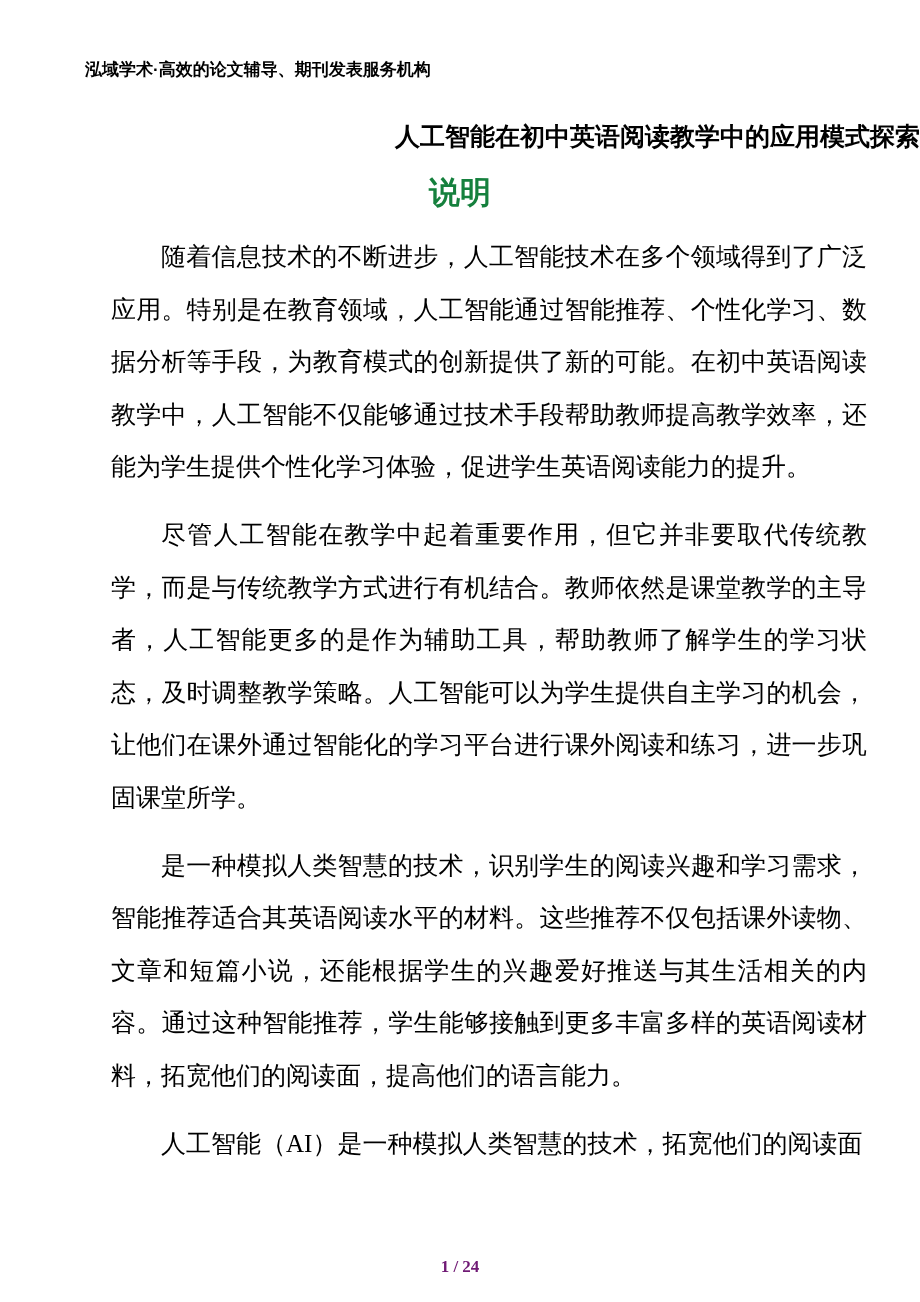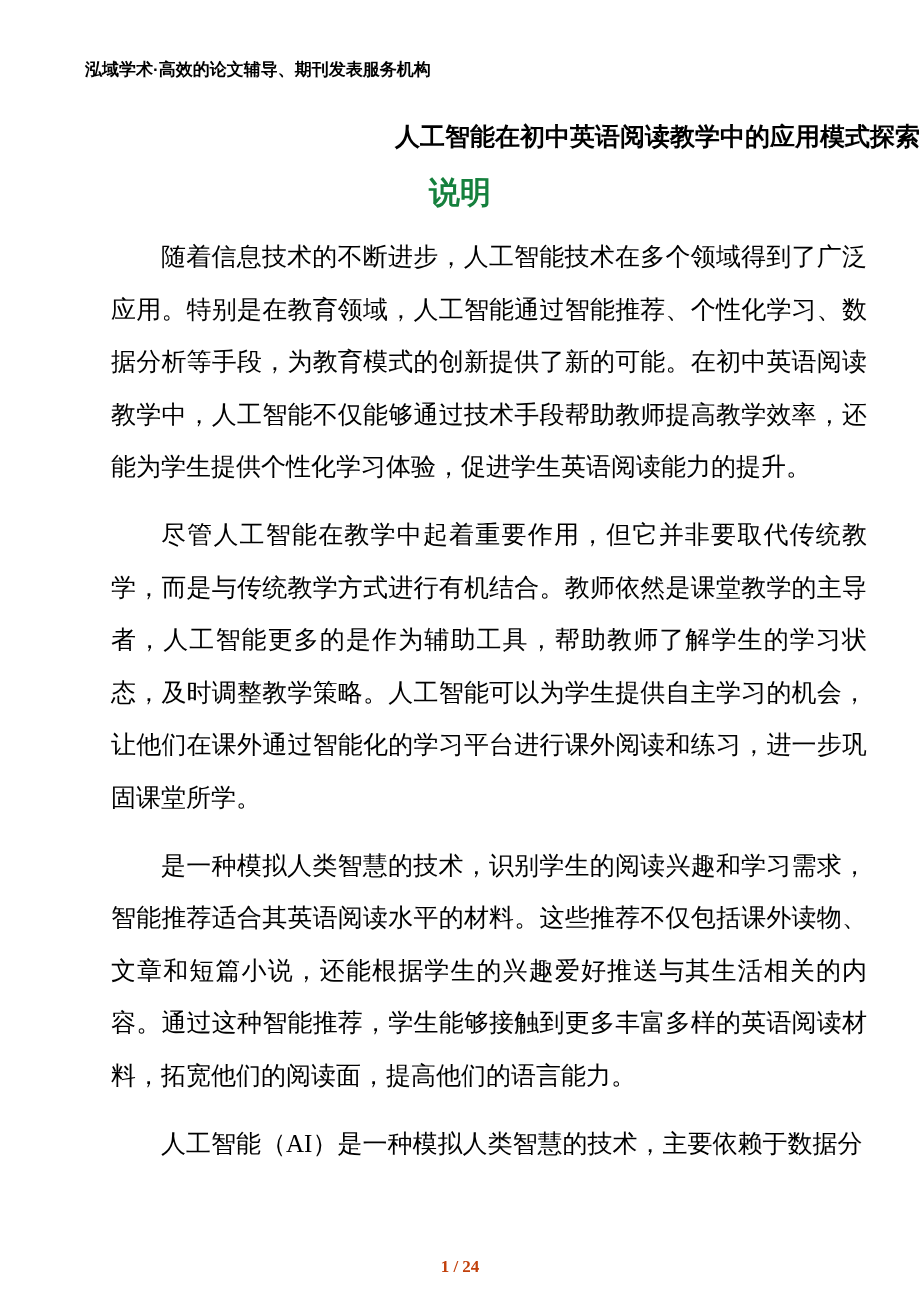--- a/index.html
+++ b/index.html
@@ -71,36 +71,36 @@
   .footer {
     position: absolute;
     top: 1256px;
     left: 0;
     right: 0;
     text-align: center;
     font-family: "Liberation Serif", "DejaVu Serif", serif;
     font-weight: bold;
     font-size: 17px;
     line-height: 22px;
-    color: #c2410c;
+    color: #701a75;
   }
 </style>
 </head>
 <body>
 
 <div class="page">
 
   <div class="header">泓域学术·高效的论文辅导、期刊发表服务机构</div>
 
   <div class="doc-title">人工智能在初中英语阅读教学中的应用模式探索</div>
 
   <div class="doc-subtitle">说明</div>
 
   <div class="content">
     <p>随着信息技术的不断进步，人工智能技术在多个领域得到了广泛应用。特别是在教育领域，人工智能通过智能推荐、个性化学习、数据分析等手段，为教育模式的创新提供了新的可能。在初中英语阅读教学中，人工智能不仅能够通过技术手段帮助教师提高教学效率，还能为学生提供个性化学习体验，促进学生英语阅读能力的提升。</p>
     <p>尽管人工智能在教学中起着重要作用，但它并非要取代传统教学，而是与传统教学方式进行有机结合。教师依然是课堂教学的主导者，人工智能更多的是作为辅助工具，帮助教师了解学生的学习状态，及时调整教学策略。人工智能可以为学生提供自主学习的机会，让他们在课外通过智能化的学习平台进行课外阅读和练习，进一步巩固课堂所学。</p>
     <p>是一种模拟人类智慧的技术，识别学生的阅读兴趣和学习需求，智能推荐适合其英语阅读水平的材料。这些推荐不仅包括课外读物、文章和短篇小说，还能根据学生的兴趣爱好推送与其生活相关的内容。通过这种智能推荐，学生能够接触到更多丰富多样的英语阅读材料，拓宽他们的阅读面，提高他们的语言能力。</p>
-    <p>人工智能（AI）是一种模拟人类智慧的技术，主要依赖于数据分</p>
+    <p>人工智能（AI）是一种模拟人类智慧的技术，拓宽他们的阅读面</p>
   </div>
 
   <div class="footer">1 / 24</div>
 
 </div>
 
 </body></html>

